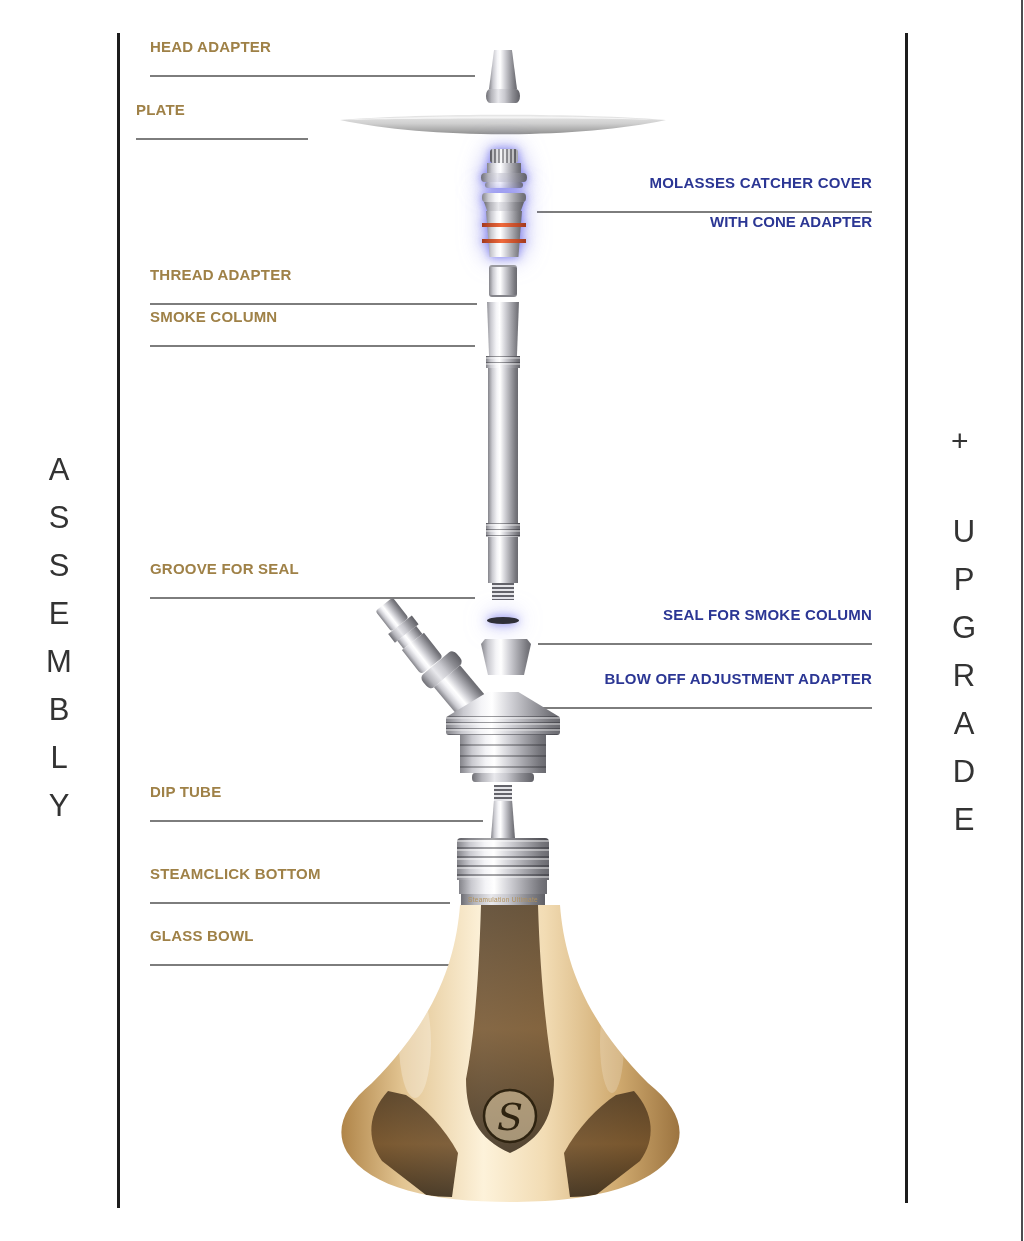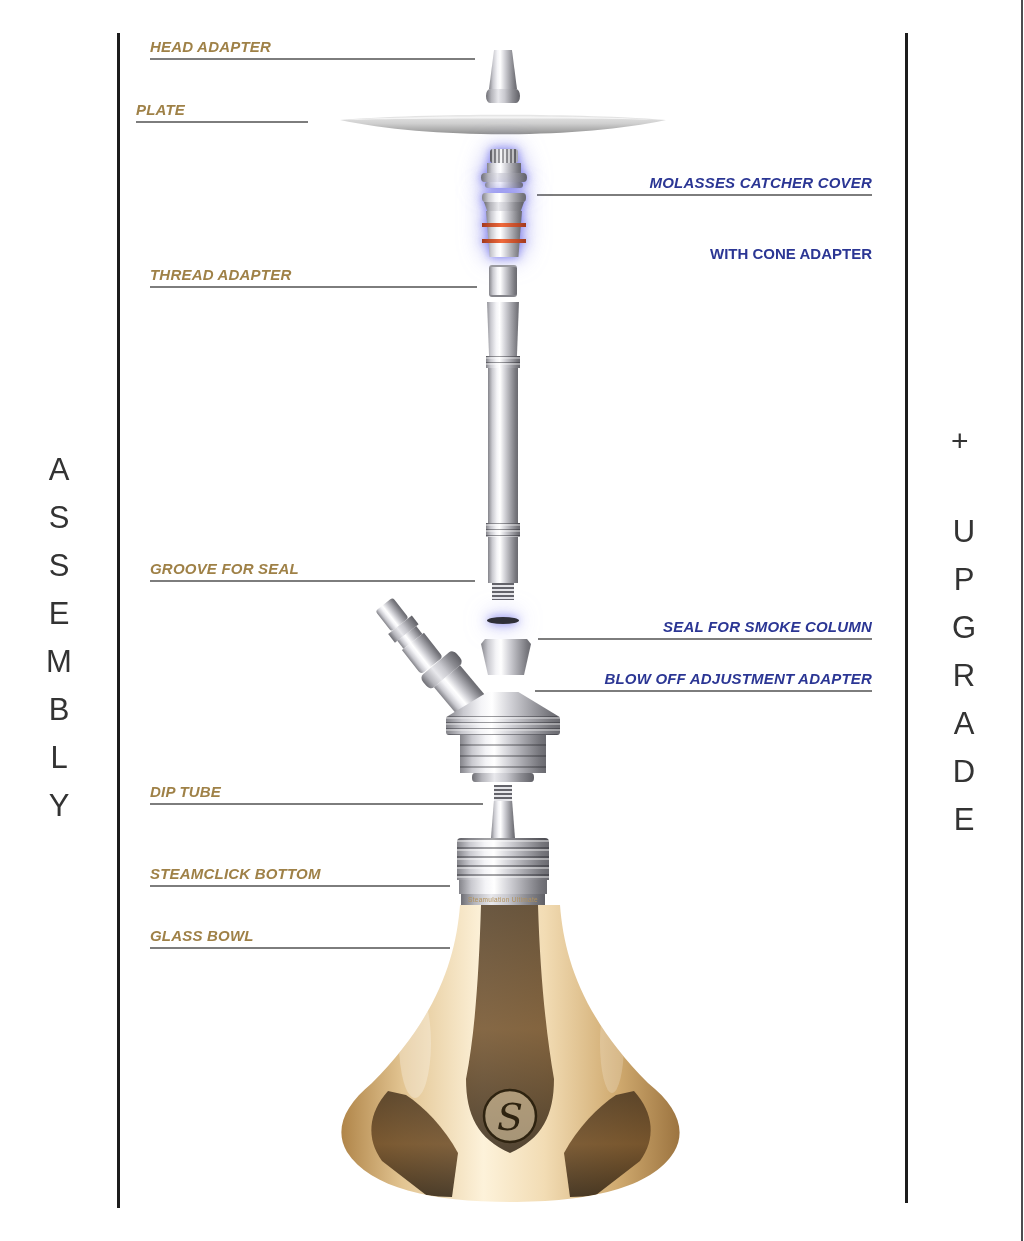--- a/index.html
+++ b/index.html
@@ -7,26 +7,26 @@
          font-family:"Liberation Sans",sans-serif;}
   .rule{position:absolute;background:#1c1c1c;}
   .edge-rule{position:absolute;background:#4c4c50;}
   
   .vword{position:absolute;display:flex;flex-direction:column;align-items:center;
          color:#333;font-weight:200;font-size:31px;line-height:48px;
          font-family:"Liberation Sans",sans-serif;}
   .plus{position:absolute;color:#333;font-weight:200;font-size:30px;}
   
   .lbl{position:absolute;font-size:15px;font-weight:bold;letter-spacing:.2px;
-       border-bottom:2px solid #7d7d7d;padding-bottom:3px;font-style:italic;}
+       border-bottom:2px solid #7d7d7d;padding-bottom:20px;}
   .lbl.gold{color:#9f8147;text-align:left;}
   .lbl.navy{color:#2b3694;text-align:right;margin-top:31px;}
   .lbl2{position:absolute;font-size:15px;font-weight:bold;color:#2b3694;text-align:right;}
   .lbl2 .l1{display:block;border-bottom:2px solid #7d7d7d;padding-bottom:3px;}
-  .lbl2 .l2{display:block;padding-top:10px;margin-top:32px;}
+  .lbl2 .l2{display:block;padding-top:10px;}
   
   .part{position:absolute;}
   .met{background:linear-gradient(90deg,#84848a 0%,#c9c9cf 14%,#f4f4f7 30%,#ffffff 40%,#d6d6db 55%,#a2a2a8 75%,#77777d 92%,#6a6a70 100%);}
   .met-dark{background:linear-gradient(90deg,#6e6e74 0%,#b5b5bb 16%,#e8e8ec 36%,#c9c9cf 55%,#8c8c92 78%,#5f5f65 100%);}
   .rings{background-image:repeating-linear-gradient(180deg,rgba(35,35,42,.45) 0 1.5px,rgba(255,255,255,.35) 1.5px 3px,rgba(0,0,0,0) 3px 6px),
          linear-gradient(90deg,#84848a,#c9c9cf 14%,#f4f4f7 30%,#ffffff 40%,#d6d6db 55%,#a2a2a8 75%,#77777d 92%,#6a6a70);}
   .thread{background-image:repeating-linear-gradient(180deg,#63636a 0 2px,#e6e6ea 2px 4px),
           linear-gradient(90deg,#8a8a90,#e8e8ec 40%,#8a8a90);}
   .knurl{background-image:repeating-linear-gradient(90deg,rgba(20,20,25,.35) 0 2px,rgba(255,255,255,.35) 2px 4px),
          linear-gradient(90deg,#84848a,#f4f4f7 40%,#77777d);}
@@ -62,30 +62,31 @@
     <span>G</span>
     <span>R</span>
     <span>A</span>
     <span>D</span>
     <span>E</span>
   </div>
 
   <div class="lbl gold" style="left:150px;top:38px;width:325px;">HEAD ADAPTER</div>
   <div class="lbl gold" style="left:136px;top:101px;width:172px;">PLATE</div>
   <div class="lbl gold" style="left:150px;top:266px;width:327px;">THREAD ADAPTER</div>
+  <div class="lbl gold" style="left:150px;top:308px;width:325px;">SMOKE COLUMN</div>
   <div class="lbl gold" style="left:150px;top:560px;width:325px;">GROOVE FOR SEAL</div>
   <div class="lbl gold" style="left:150px;top:783px;width:333px;">DIP TUBE</div>
   <div class="lbl gold" style="left:150px;top:865px;width:300px;">STEAMCLICK BOTTOM</div>
   <div class="lbl gold" style="left:150px;top:927px;width:300px;">GLASS BOWL</div>
 
   <div class="lbl navy" style="left:537px;top:143px;width:335px;">MOLASSES CATCHER COVER</div>
   <div class="lbl2" style="left:534px;top:203px;width:338px;">
     <span class="l2">WITH CONE ADAPTER</span>
   </div>
-  <div class="lbl navy" style="left:538px;top:587px;width:334px;text-align:right;">SEAL FOR SMOKE COLUMN</div>
+  <div class="lbl navy" style="left:538px;top:575px;width:334px;text-align:right;">SEAL FOR SMOKE COLUMN</div>
   <div class="lbl navy" style="left:535px;top:639px;width:337px;">BLOW OFF ADJUSTMENT ADAPTER</div>
 
   <div class="part" style="left:486px;top:50px;width:34px;height:53px;">
     <div class="sub met" style="left:3px;top:0;width:28px;height:39px;clip-path:polygon(18% 0,82% 0,100% 100%,0 100%);"></div>
     <div class="sub met-dark" style="left:0;top:39px;width:34px;height:14px;border-radius:4px/7px;"></div>
   </div>
 
   <svg class="part" style="left:338px;top:108px;" width="330" height="34" viewBox="0 0 330 34">
     <defs>
       <linearGradient id="silver" x1="0" y1="0" x2="0" y2="1">

